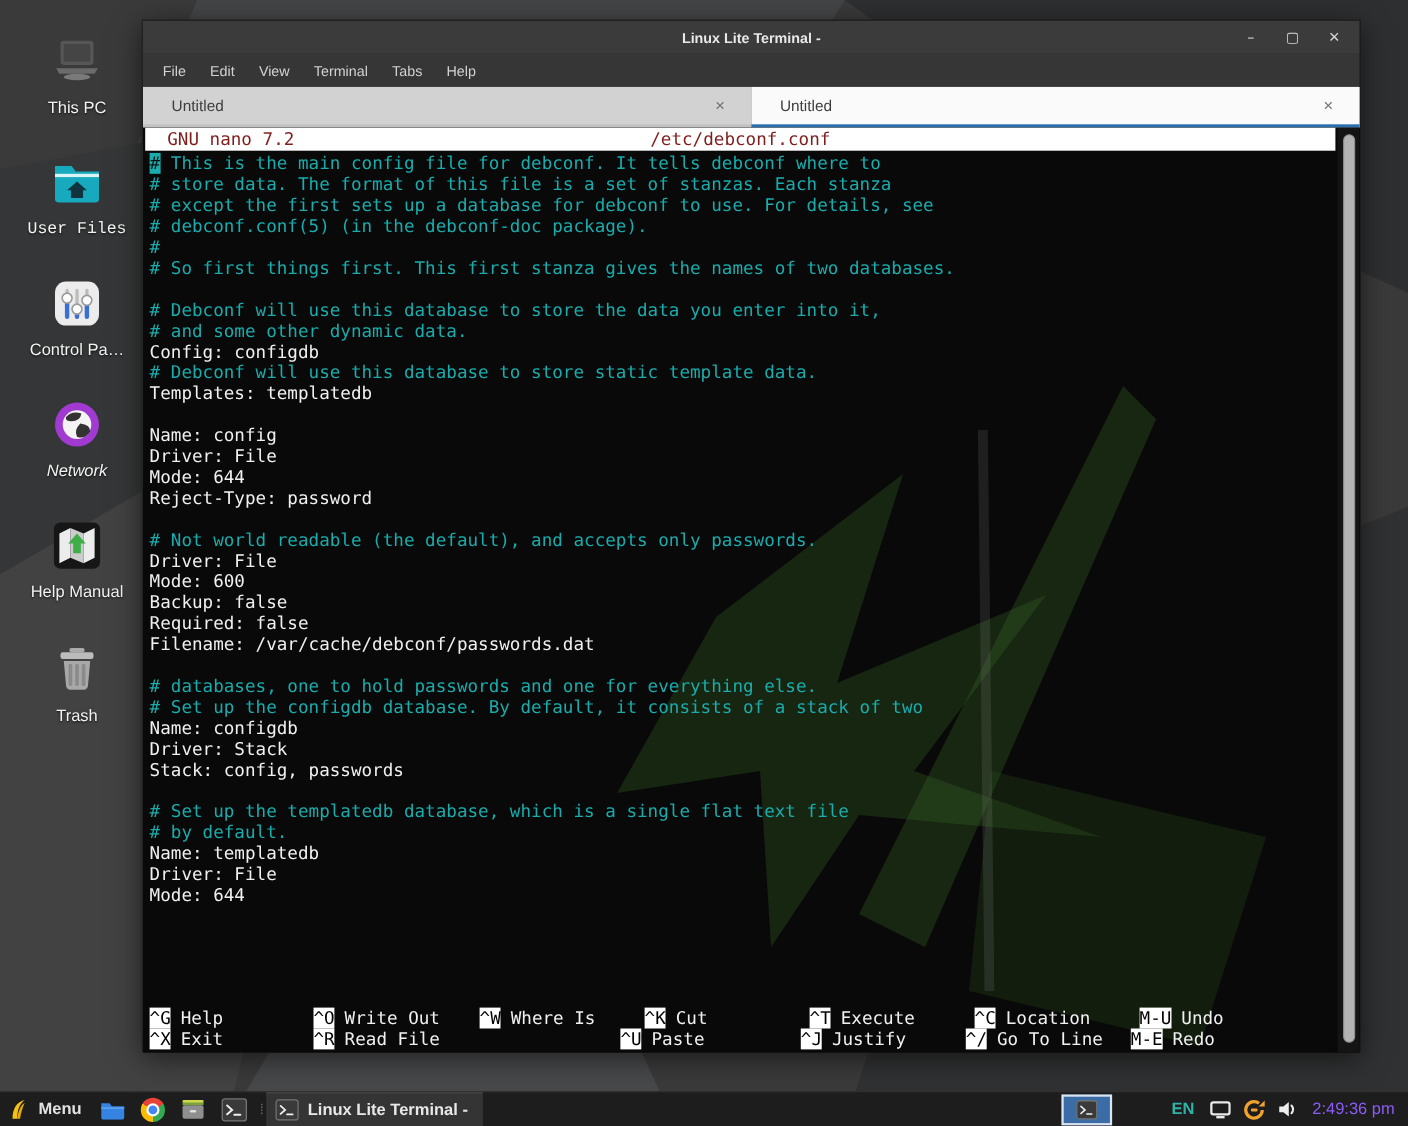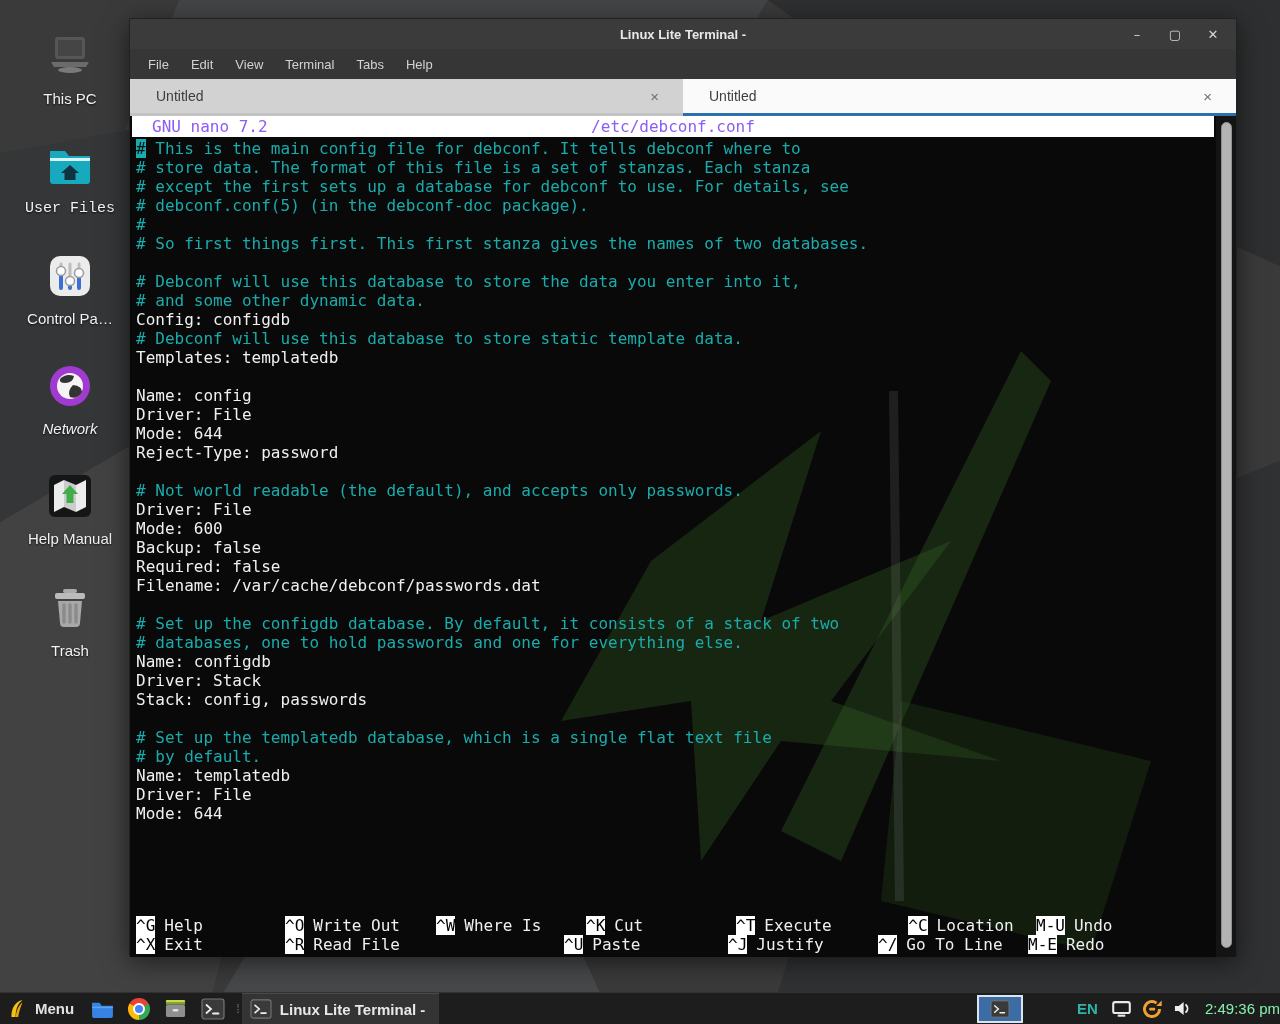--- a/index.html
+++ b/index.html
@@ -52,21 +52,21 @@
   .wm1 { background:rgba(60,110,40,.30);
          clip-path:polygon(651px 715px,891px 235px,921px 265px,711px 745px); }
   .wm2 { background:rgba(52,96,36,.34);
          clip-path:polygon(521px 445px,691px 315px,631px 505px,821px 425px,701px 585px,871px 645px,651px 625px,571px 745px,561px 585px,431px 605px); }
   .wm3 { background:rgba(40,75,28,.30);
          clip-path:polygon(771px 585px,1021px 645px,961px 835px,751px 785px); }
   .wm4 { background:rgba(170,170,170,.14);
          clip-path:polygon(759px 275px,768px 275px,774px 785px,765px 785px); }
 
   .nano-header { position:absolute; left:2px; top:0; width:1082px; height:21px; background:#ffffff;
-                 color:#8b5cf6; font-size:16px; line-height:21px; }
+                 color:#7f1d1d; font-size:16px; line-height:21px; }
   .nano-app { position:absolute; left:20px; }
   .nano-file { position:absolute; left:0; width:100%; text-align:center; }
 
   .nano-lines { position:absolute; left:6px; top:23px; width:1076px; }
   .line { height:19px; font-size:16px; line-height:19px; white-space:pre; color:#f0f0f0; }
   .line.comment { color:#1aacac; }
   .cursor { background:#1aacac; color:#071414; }
 
   .nano-shortcuts { position:absolute; left:6px; bottom:3px; width:1080px; }
   .sc-row { display:flex; height:19px; }
@@ -94,21 +94,21 @@
   .task-button svg { width:22px; height:20px; }
   .task-label { color:#e8e8e8; font-size:15px; font-weight:bold; white-space:nowrap; }
 
   .tb-right { margin-left:auto; display:flex; align-items:center; height:100%; }
   .tray-term-btn { width:46px; height:28px; background:#3b6ca6; border:2px solid #dce4ee;
                    display:flex; align-items:center; justify-content:center; cursor:pointer; }
   .tray-term-btn svg { width:20px; height:18px; }
   .tray-spacer { width:54px; }
   .tray-lang { color:#2fb3a9; font-size:15px; font-weight:bold; margin-right:9px; cursor:pointer; }
   .tray-icon { margin:0 5px; display:flex; align-items:center; cursor:pointer; }
-  .tray-time { color:#86efac; font-size:15px; margin:0 0 0 8px; white-space:nowrap; }
+  .tray-time { color:#8b5cf6; font-size:15px; margin:0 12px 0 8px; white-space:nowrap; }
 </style>
 </head>
 <body>
 
 <div class="wallpaper">
   <div class="wp-shape wp1"></div>
   <div class="wp-shape wp2"></div>
   <div class="wp-shape wp3"></div>
   <div class="wp-shape wp4"></div>
   <div class="wp-shape wp5"></div>
@@ -260,41 +260,41 @@
         <div class="line plain">Mode: 644</div>
         <div class="line plain">Reject-Type: password</div>
         <div class="line plain">&nbsp;</div>
         <div class="line comment"># Not world readable (the default), and accepts only passwords.</div>
         <div class="line plain">Driver: File</div>
         <div class="line plain">Mode: 600</div>
         <div class="line plain">Backup: false</div>
         <div class="line plain">Required: false</div>
         <div class="line plain">Filename: /var/cache/debconf/passwords.dat</div>
         <div class="line plain">&nbsp;</div>
+        <div class="line comment"># databases, one to hold passwords and one for everything else.</div>
         <div class="line comment"># Set up the configdb database. By default, it consists of a stack of two</div>
-        <div class="line comment"># databases, one to hold passwords and one for everything else.</div>
         <div class="line plain">Name: configdb</div>
         <div class="line plain">Driver: Stack</div>
         <div class="line plain">Stack: config, passwords</div>
         <div class="line plain">&nbsp;</div>
         <div class="line comment"># Set up the templatedb database, which is a single flat text file</div>
         <div class="line comment"># by default.</div>
         <div class="line plain">Name: templatedb</div>
         <div class="line plain">Driver: File</div>
         <div class="line plain">Mode: 644</div>
       </div>
 
     <div class="nano-shortcuts" id="nano-shortcuts">
         <div class="sc-row">
           <span class="sc-cell" style="width: 149px;"><span class="sc-key">^G</span><span class="sc-label">Help</span></span>
           <span class="sc-cell" style="width: 151px;"><span class="sc-key">^O</span><span class="sc-label">Write Out</span></span>
           <span class="sc-cell" style="width: 150px;"><span class="sc-key">^W</span><span class="sc-label">Where Is</span></span>
           <span class="sc-cell" style="width: 150px;"><span class="sc-key">^K</span><span class="sc-label">Cut</span></span>
           <span class="sc-cell" style="width: 150px;"><span class="sc-key">^T</span><span class="sc-label">Execute</span></span>
-          <span class="sc-cell" style="width: 150px; text-align: center;"><span class="sc-key">^C</span><span class="sc-label">Location</span></span>
+          <span class="sc-cell" style="width: 150px;"><span class="sc-key">^C</span><span class="sc-label">Location</span></span>
           <span class="sc-cell" style="width: 180px;"><span class="sc-key">M-U</span><span class="sc-label">Undo</span></span>
         </div>
         <div class="sc-row">
           <span class="sc-cell" style="width: 149px;"><span class="sc-key">^X</span><span class="sc-label">Exit</span></span>
           <span class="sc-cell" style="width: 151px;"><span class="sc-key">^R</span><span class="sc-label">Read File</span></span>
           <span class="sc-cell" style="width: 128px; margin-top: 32px;"><span class="sc-key">^\</span><span class="sc-label">Replace</span></span>
           <span class="sc-cell" style="width: 164px;"><span class="sc-key">^U</span><span class="sc-label">Paste</span></span>
           <span class="sc-cell" style="width: 150px;"><span class="sc-key">^J</span><span class="sc-label">Justify</span></span>
           <span class="sc-cell" style="width: 150px;"><span class="sc-key">^/</span><span class="sc-label">Go To Line</span></span>
           <span class="sc-cell" style="width: 180px;"><span class="sc-key">M-E</span><span class="sc-label">Redo</span></span>

